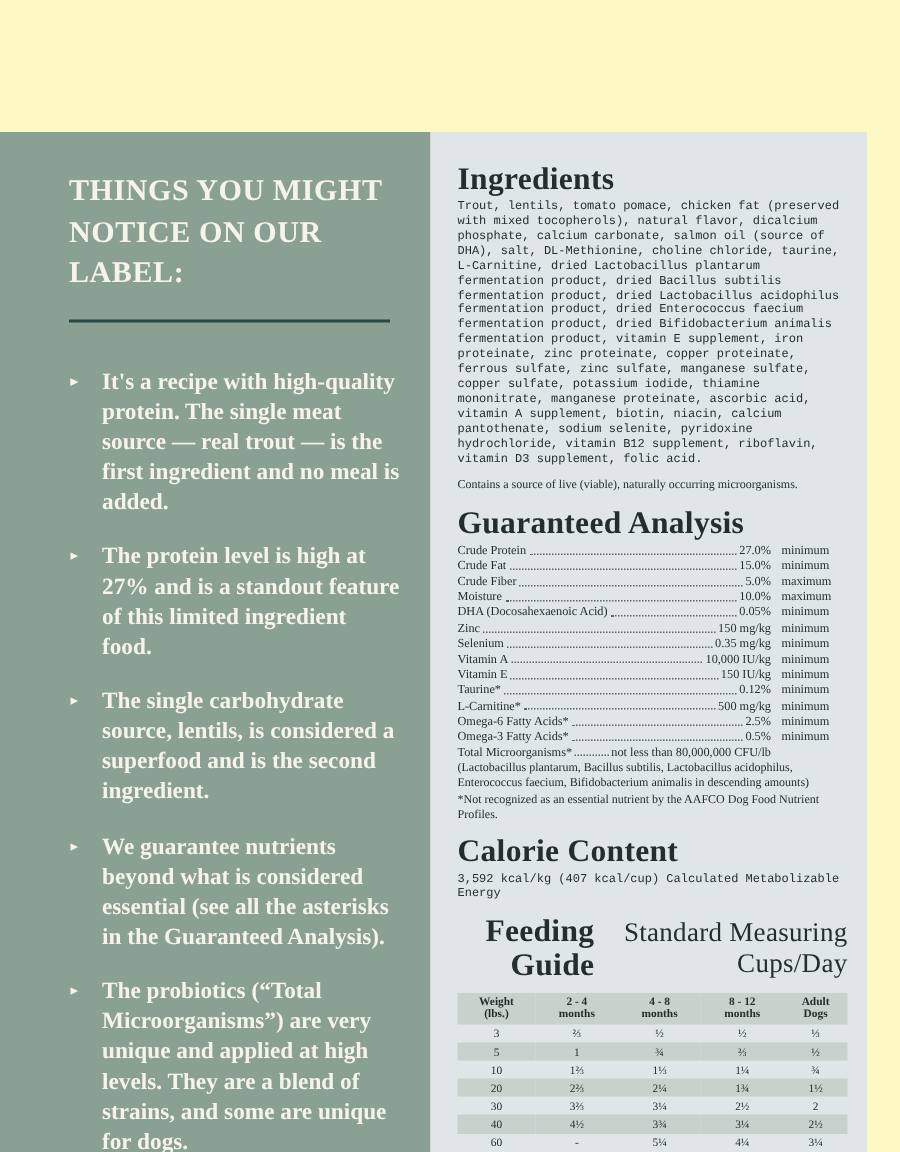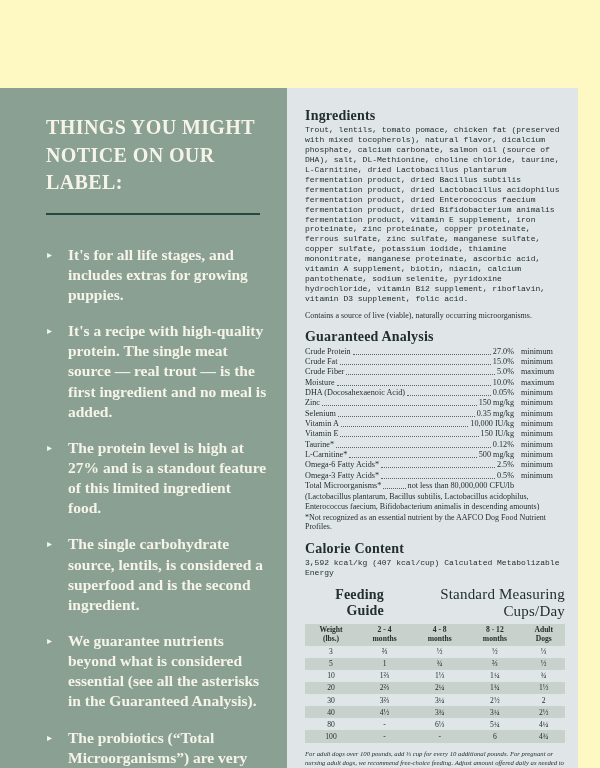--- a/index.html
+++ b/index.html
@@ -18,35 +18,35 @@
   
   .left-panel{width:287px;box-sizing:border-box;background:var(--green);color:var(--cream);padding:26px 20px 20px 46px;}
   .left-heading{font-size:20px;font-weight:700;line-height:1.38;letter-spacing:.4px;white-space:pre-line;margin:0;}
   .heading-rule{width:214px;height:2px;background:var(--rule);margin:16px 0 30px 0;}
   .bullet-list{list-style:none;margin:0;padding:0;}
   .bullet-item{position:relative;padding-left:22px;margin-bottom:16px;font-size:15.5px;line-height:1.3;font-weight:600;}
   .bullet-marker{position:absolute;left:1px;top:3px;font-size:10px;font-family:"DejaVu Sans",sans-serif;}
 
   
   .right-panel{flex:1;box-sizing:border-box;background:var(--panel);color:var(--dark);padding:20px 13px 14px 18px;}
-  .sec-title{font-size:14px;font-weight:700;margin:0 0 2px 0;letter-spacing:.2px;line-height:1.1;}
+  .sec-title{font-size:21px;font-weight:700;margin:0 0 2px 0;letter-spacing:.2px;line-height:1.1;}
   .body-text{font-size:8px;line-height:1.24;margin:0;font-family:Liberation Mono, monospace;}
   .contains-note{font-size:8px;line-height:1.2;margin:7px 0 0 0;}
 
   .ga{margin-top:9px;}
   .ga-rows{margin-top:2px;}
   .ga-row{display:flex;align-items:flex-end;font-size:8.2px;line-height:1.2;margin-bottom:.5px;}
   .ga-leader{flex:1;border-bottom:1px dotted #5b6663;margin:0 2px 2px 2px;min-width:8px;}
   .ga-qual{width:44px;padding-left:7px;}
   .ga-note{font-size:8px;line-height:1.22;margin:1px 0 0 0;}
 
   .calorie{margin-top:9px;}
   .feeding{margin-top:8px;}
   .feeding-head{display:flex;align-items:baseline;text-align:right;}
-  .feeding-sub{font-size:15px;margin-left:14px;letter-spacing:.2px;}
+  .feeding-sub{font-size:18px;margin-left:14px;letter-spacing:.2px;}
   table.feed{width:100%;border-collapse:collapse;margin-top:4px;font-size:7.6px;}
   table.feed th{background:var(--stripe);font-weight:700;padding:2px 0;white-space:pre-line;line-height:1.15;text-align:center;}
   table.feed td{padding:1.5px 0;text-align:center;line-height:1.2;}
   table.feed tbody tr:nth-child(even){background:var(--stripe);}
   table.feed th:first-child,table.feed td:first-child{width:52px;}
   .feed-footnote{font-size:6.7px;font-style:italic;line-height:1.35;margin:6px 0 0 0;}
 
   .aafco{margin-top:8px;}
   .aafco-title{font-size:9.5px;font-weight:700;margin:0;}
 </style>
@@ -54,21 +54,21 @@
 <body>
 
 <div class="page">
   <div class="label">
 
     <div class="left-panel">
       <h1 class="left-heading">THINGS YOU MIGHT
 NOTICE ON OUR LABEL:</h1>
       <div class="heading-rule"></div>
       <ul class="bullet-list">
-          <li class="bullet-item"><span class="bullet-marker">▸</span><span>It's for all life stages, and includes extras for growing puppies.</span></li>
+          <li class="bullet-item"><span class="bullet-marker">▸</span></li>
           <li class="bullet-item"><span class="bullet-marker">▸</span><span>It's a recipe with high-quality protein. The single meat source — real trout — is the first ingredient and no meal is added.</span></li>
           <li class="bullet-item"><span class="bullet-marker">▸</span><span>The protein level is high at 27% and is a standout feature of this limited ingredient food.</span></li>
           <li class="bullet-item"><span class="bullet-marker">▸</span><span>The single carbohydrate source, lentils, is considered a superfood and is the second ingredient.</span></li>
           <li class="bullet-item"><span class="bullet-marker">▸</span><span>We guarantee nutrients beyond what is considered essential (see all the asterisks in the Guaranteed Analysis).</span></li>
           <li class="bullet-item"><span class="bullet-marker">▸</span><span>The probiotics (“Total Microorganisms”) are very unique and applied at high levels. They are a blend of strains, and some are unique for dogs.</span></li>
         </ul>
     </div>
 
     <div class="right-panel">
 
@@ -232,20 +232,27 @@
                 <td>2</td>
               </tr>
               <tr>
                 <td>40</td>
                 <td>4½</td>
                 <td>3¾</td>
                 <td>3¼</td>
                 <td>2½</td>
               </tr>
               <tr>
+                <td>60</td>
+                <td>-</td>
+                <td>5¼</td>
+                <td>4¼</td>
+                <td>3¼</td>
+              </tr>
+              <tr>
                 <td>80</td>
                 <td>-</td>
                 <td>6⅓</td>
                 <td>5¼</td>
                 <td>4¼</td>
               </tr>
               <tr>
                 <td>100</td>
                 <td>-</td>
                 <td>-</td>

